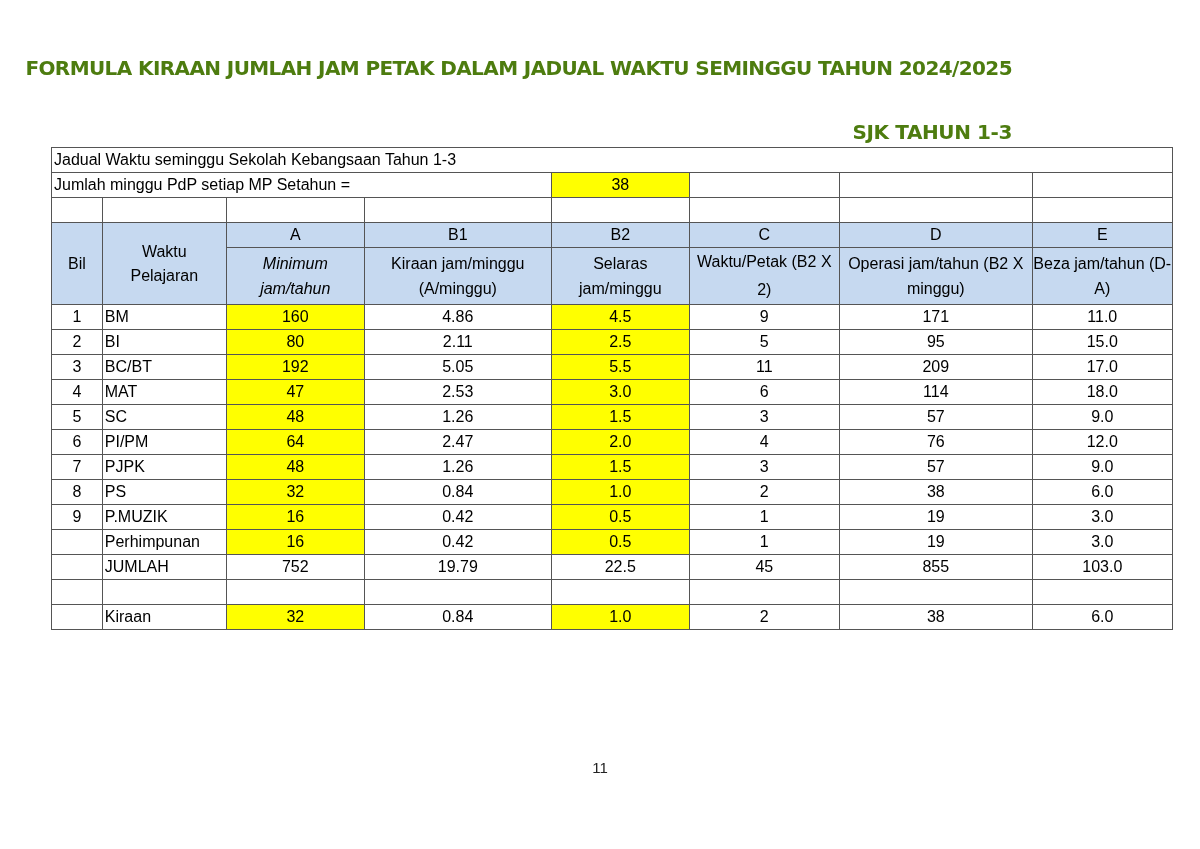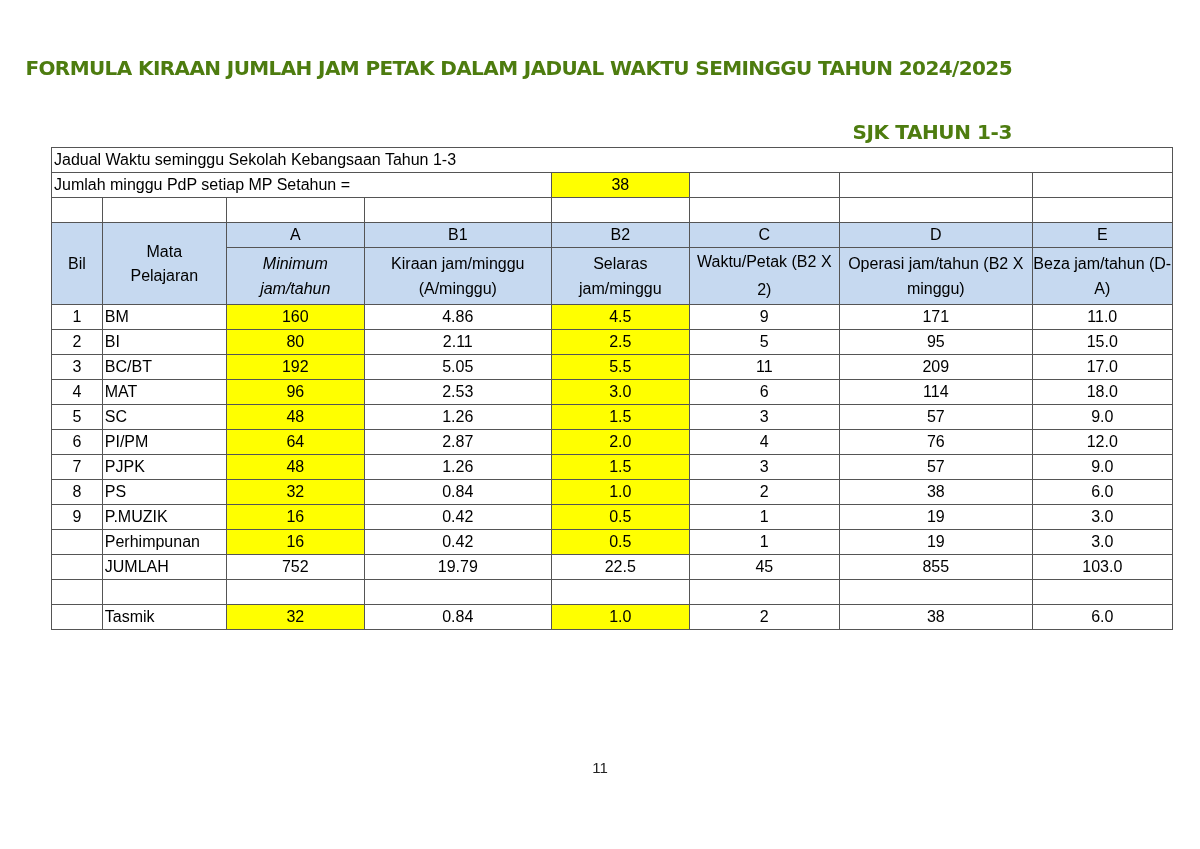--- a/index.html
+++ b/index.html
@@ -48,21 +48,21 @@
         <td></td>
         <td></td>
         <td></td>
         <td></td>
         <td></td>
         <td></td>
         <td></td>
   </tr>
   <tr class="hdr">
     <td rowspan="2" style="padding:16px;">Bil</td>
-    <td rowspan="2" class="tall" style="line-height:24px;padding:0 14px;">Mata Pelajaran</td>
+    <td rowspan="2" class="tall" style="line-height:24px;padding:0 14px;">Waktu Pelajaran</td>
     <td>A</td>
     <td>B1</td>
     <td>B2</td>
     <td>C</td>
     <td>D</td>
     <td>E</td>
   </tr>
   <tr class="hdr">
     <td class="tall" style="height:48px;line-height:25px;padding:0 18px;font-style:italic;">Minimum jam/tahun</td>
     <td class="tall" style="height:48px;line-height:25px;padding:0 10px;">Kiraan jam/minggu (A/minggu)</td>
@@ -98,42 +98,42 @@
     <td class="hl">192</td>
     <td>5.05</td>
     <td class="hl">5.5</td>
     <td>11</td>
     <td>209</td>
     <td>17.0</td>
   </tr>
   <tr>
     <td>4</td>
     <td class="l">MAT</td>
-    <td class="hl">96</td>
+    <td class="hl">47</td>
     <td>2.53</td>
     <td class="hl">3.0</td>
     <td>6</td>
     <td>114</td>
     <td>18.0</td>
   </tr>
   <tr>
     <td>5</td>
     <td class="l">SC</td>
     <td class="hl">48</td>
     <td>1.26</td>
     <td class="hl">1.5</td>
     <td>3</td>
     <td>57</td>
     <td>9.0</td>
   </tr>
   <tr>
     <td>6</td>
     <td class="l">PI/PM</td>
     <td class="hl">64</td>
-    <td>2.87</td>
+    <td>2.47</td>
     <td class="hl">2.0</td>
     <td>4</td>
     <td>76</td>
     <td>12.0</td>
   </tr>
   <tr>
     <td>7</td>
     <td class="l">PJPK</td>
     <td class="hl">48</td>
     <td>1.26</td>
@@ -188,21 +188,21 @@
         <td></td>
         <td></td>
         <td></td>
         <td></td>
         <td></td>
         <td></td>
         <td></td>
   </tr>
   <tr>
     <td></td>
-    <td class="l">Tasmik</td>
+    <td class="l">Kiraan</td>
     <td class="hl">32</td>
     <td>0.84</td>
     <td class="hl">1.0</td>
     <td>2</td>
     <td>38</td>
     <td>6.0</td>
   </tr>
 </tbody>
   </table>
 

